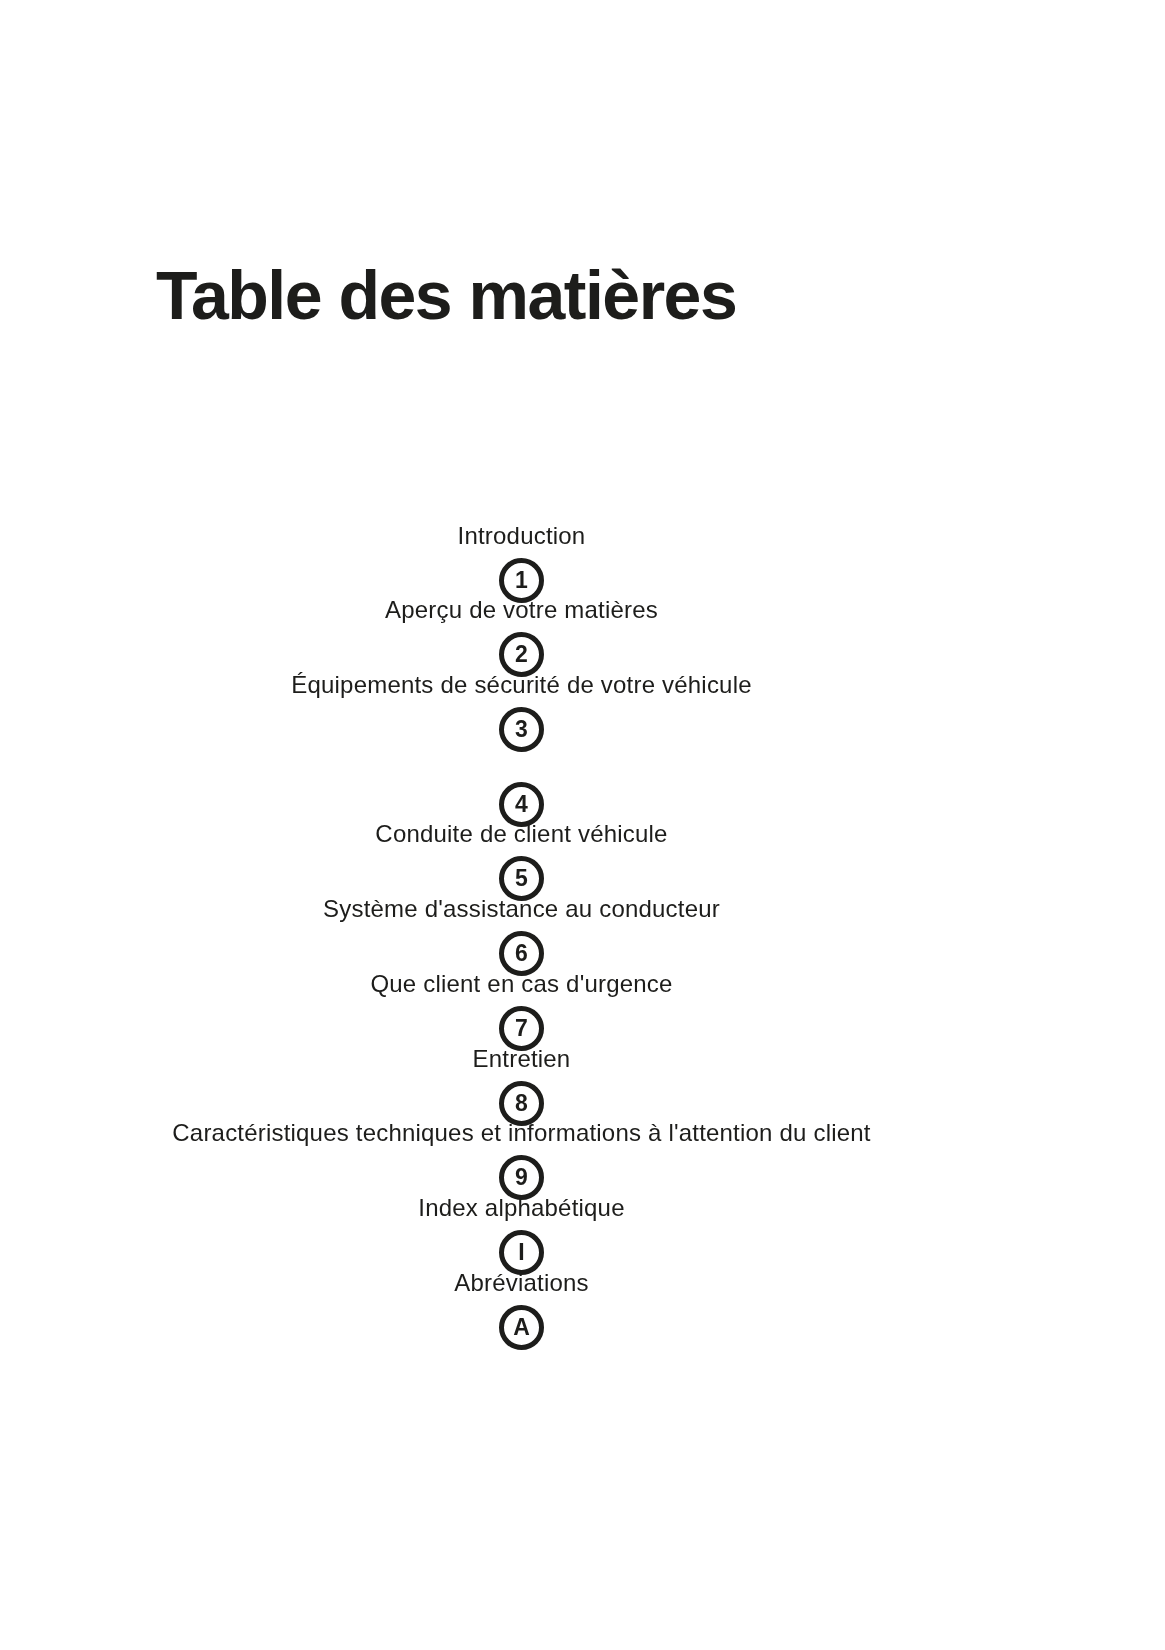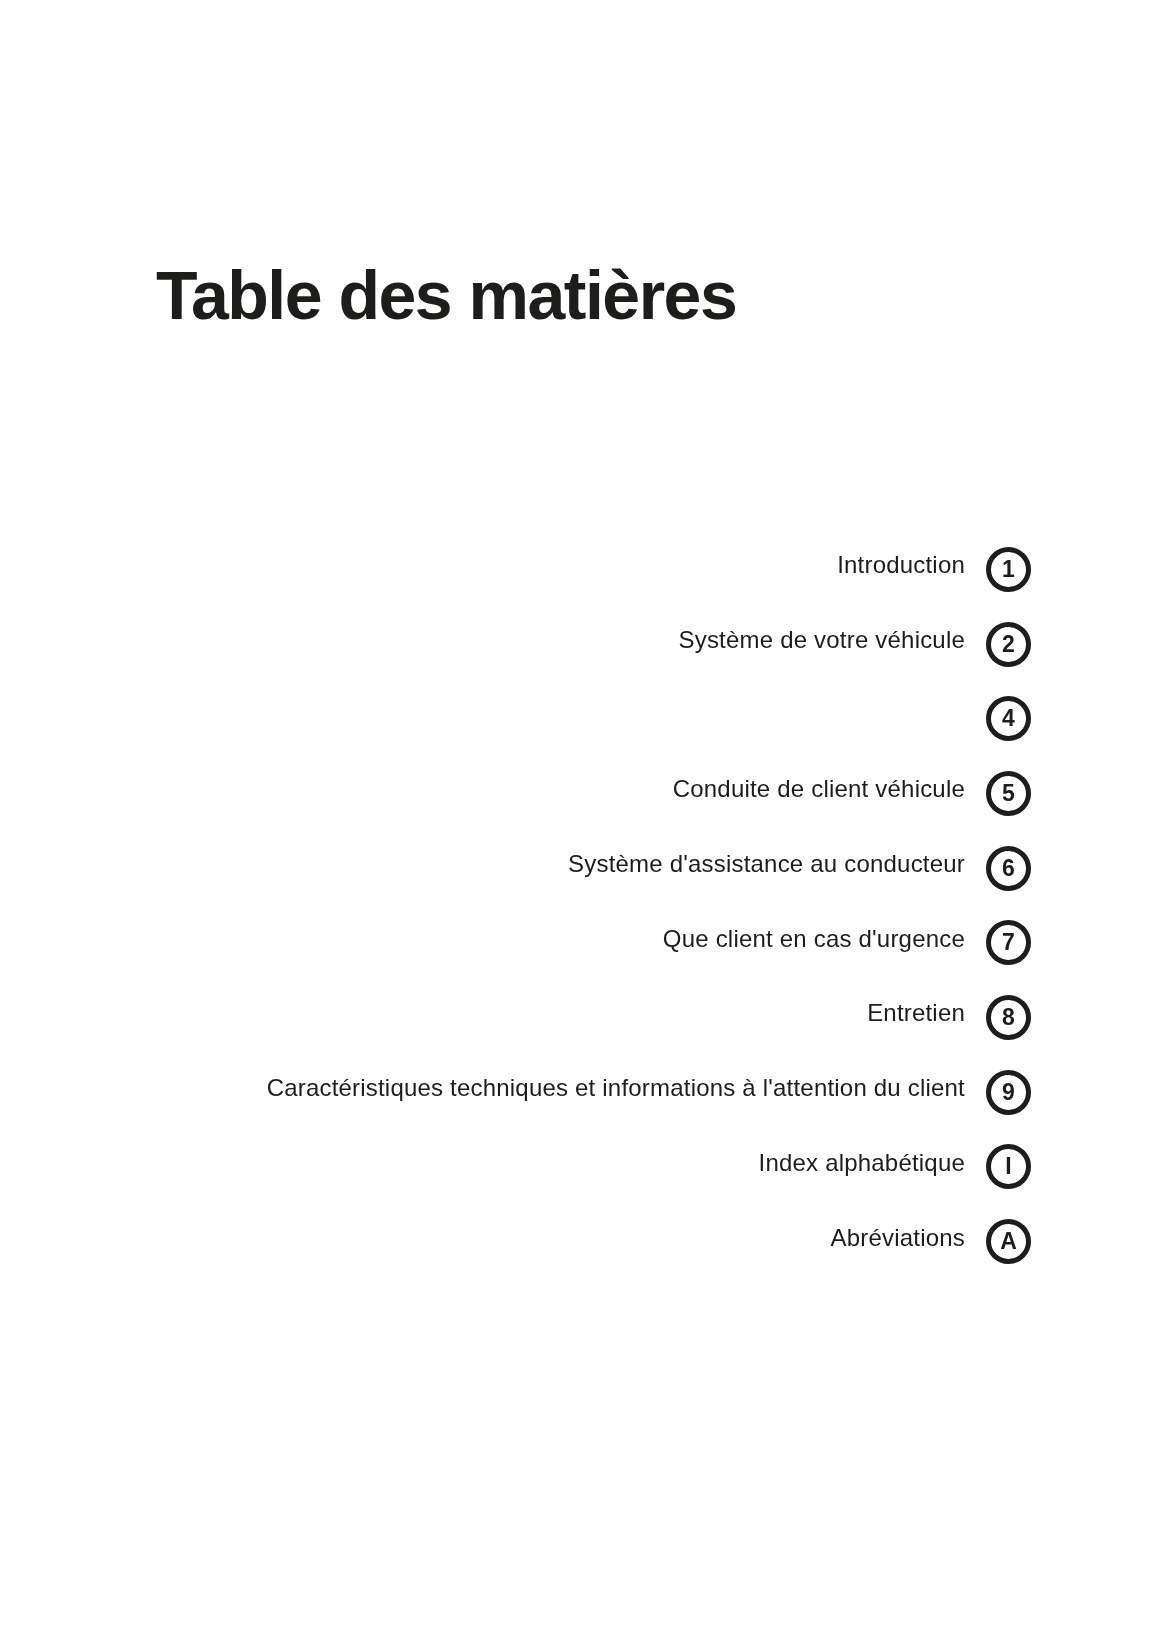--- a/index.html
+++ b/index.html
@@ -32,21 +32,21 @@
     position: absolute;
     top: 520px;
     left: 0;
     right: 130px;
   }
   .toc-row {
     height: 74.7px;
     display: flex;
     align-items: center;
     justify-content: flex-end;
-    gap: 17px;
+    flex-direction: column;
   }
   .toc-label {
     font-size: 24px;
     font-weight: 400;
     color: #1d1d1b;
     white-space: nowrap;
     letter-spacing: 0.2px;
   }
   .toc-badge {
     width: 45px;
@@ -78,26 +78,32 @@
   <div class="toc-list">
 
       <div class="toc-row">
         <span class="toc-label">Introduction</span>
         <span class="toc-badge">
           <span class="toc-badge-text">1</span>
         </span>
       </div>
 
       <div class="toc-row">
-        <span class="toc-label">Système de votre véhicule</span>
+        <span class="toc-label">Aperçu de votre matières</span>
         <span class="toc-badge">
           <span class="toc-badge-text">2</span>
         </span>
       </div>
 
+      <div class="toc-row">
+        <span class="toc-label">Équipements de sécurité de votre véhicule</span>
+        <span class="toc-badge">
+          <span class="toc-badge-text">3</span>
+        </span>
+      </div>
 
       <div class="toc-row">
         <span class="toc-badge">
           <span class="toc-badge-text">4</span>
         </span>
       </div>
 
       <div class="toc-row">
         <span class="toc-label">Conduite de client véhicule</span>
         <span class="toc-badge">

